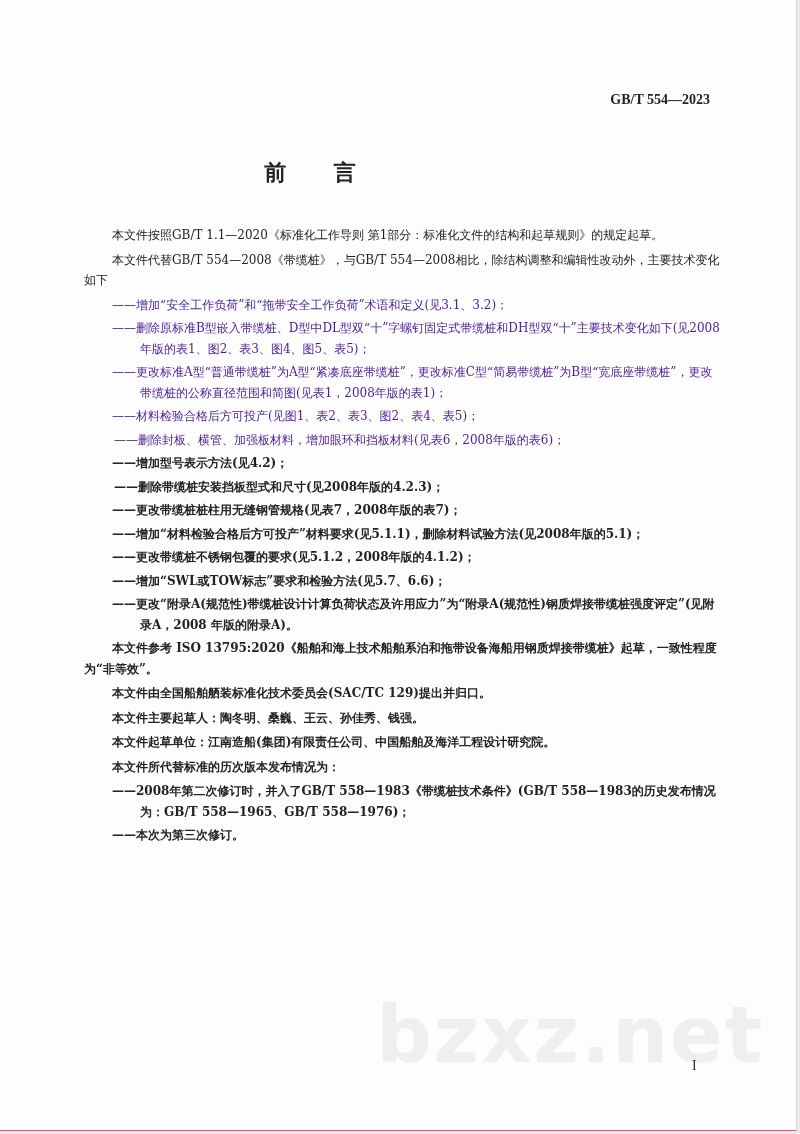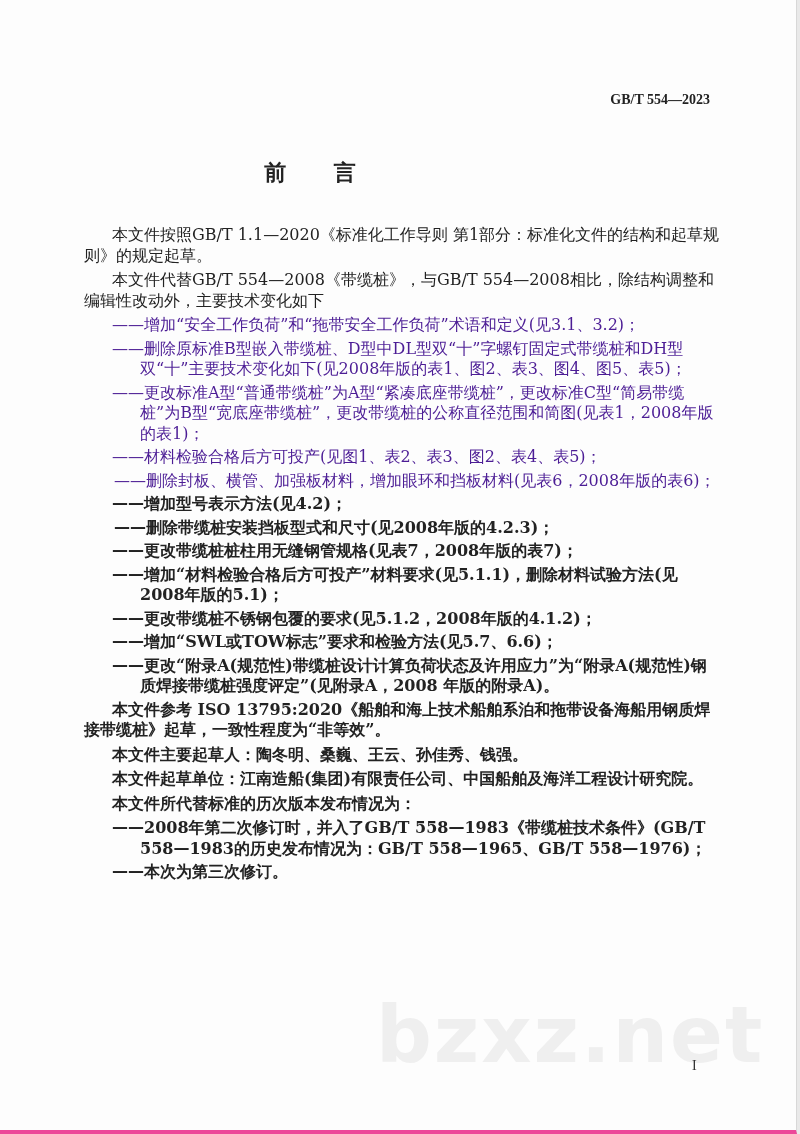--- a/index.html
+++ b/index.html
@@ -2,31 +2,31 @@
 <html><head>
 <meta charset="utf-8">
 <style>
   html, body { margin: 0; padding: 0; }
   body {
     width: 800px; height: 1134px; background: #e9e9e9; position: relative; overflow: hidden;
     font-family: "DejaVu Serif", "Liberation Serif", serif; color: #222;
   }
   .page {
     position: absolute; left: 0; top: 0; width: 796px; height: 1130px;
-    background: #fdfdfd; border-right: 1px solid #d8d8d8; border-bottom: 4px solid #ec4899;
+    background: #fdfdfd; border-right: 1px solid #d8d8d8; border-bottom: 1px solid #ec4899;
   }
   .std-code {
     position: absolute; top: 92px; right: 86px;
     font-family: "Liberation Serif", serif; font-weight: bold; font-size: 14px; color: #222;
   }
   .title {
     position: absolute; top: 158px; left: 0; width: 640px; text-align: center;
     font-family: "DejaVu Sans", sans-serif; font-weight: bold; font-size: 22px; letter-spacing: 20px; color: #222;
   }
-  .body { position: absolute; top: 225px; left: 84px; width: 636px; font-size: 16px; line-height: 20.5px; }
+  .body { position: absolute; top: 225px; left: 84px; width: 636px; font-size: 12px; line-height: 20.5px; }
   .p { margin: 0 0 4px 0; text-indent: 28px; }
   .item { margin: 0 0 3px 0; padding-left: 56px; text-indent: -28px; }
   .item.shift { padding-left: 58px; }
   .b { font-weight: bold; }
   .thin { color: #4c1d95; }
   .watermark {
     position: absolute; left: 376px; top: 990px;
     font-family: "DejaVu Sans", sans-serif; font-weight: bold; font-size: 78px; color: #efefef; letter-spacing: 2px;
   }
   .pagenum {
@@ -54,20 +54,21 @@
       <p class="item b">——增加型号表示方法(见4.2)；</p>
       <p class="item b shift">——删除带缆桩安装挡板型式和尺寸(见2008年版的4.2.3)；</p>
       <p class="item b">——更改带缆桩桩柱用无缝钢管规格(见表7，2008年版的表7)；</p>
       <p class="item b">——增加“材料检验合格后方可投产”材料要求(见5.1.1)，删除材料试验方法(见2008年版的5.1)；</p>
       <p class="item b">——更改带缆桩不锈钢包覆的要求(见5.1.2，2008年版的4.1.2)；</p>
       <p class="item b">——增加“SWL或TOW标志”要求和检验方法(见5.7、6.6)；</p>
       <p class="item b">——更改“附录A(规范性)带缆桩设计计算负荷状态及许用应力”为“附录A(规范性)钢质焊接带缆桩强度评定”(见附录A，2008 年版的附录A)。</p>
     </div>
 
     <p class="p b">本文件参考 ISO 13795:2020《船舶和海上技术船舶系泊和拖带设备海船用钢质焊接带缆桩》起草，一致性程度为“非等效”。</p>
+    <p class="p b">本文件由全国船舶舾装标准化技术委员会(SAC/TC 129)提出并归口。</p>
     <p class="p b">本文件主要起草人：陶冬明、桑巍、王云、孙佳秀、钱强。</p>
     <p class="p b">本文件起草单位：江南造船(集团)有限责任公司、中国船舶及海洋工程设计研究院。</p>
     <p class="p b">本文件所代替标准的历次版本发布情况为：</p>
 
     <div>
       <p class="item b">——2008年第二次修订时，并入了GB/T 558—1983《带缆桩技术条件》(GB/T 558—1983的历史发布情况为：GB/T 558—1965、GB/T 558—1976)；</p>
       <p class="item b">——本次为第三次修订。</p>
     </div>
   </div>
 

